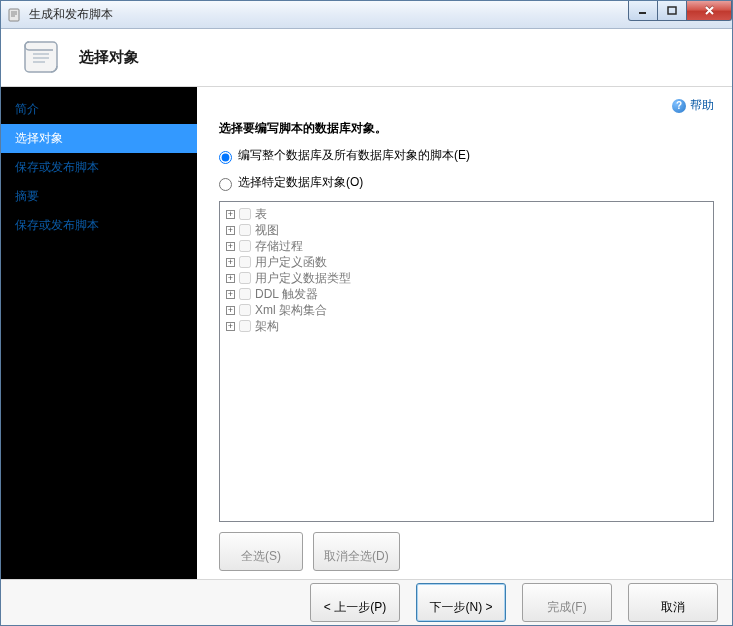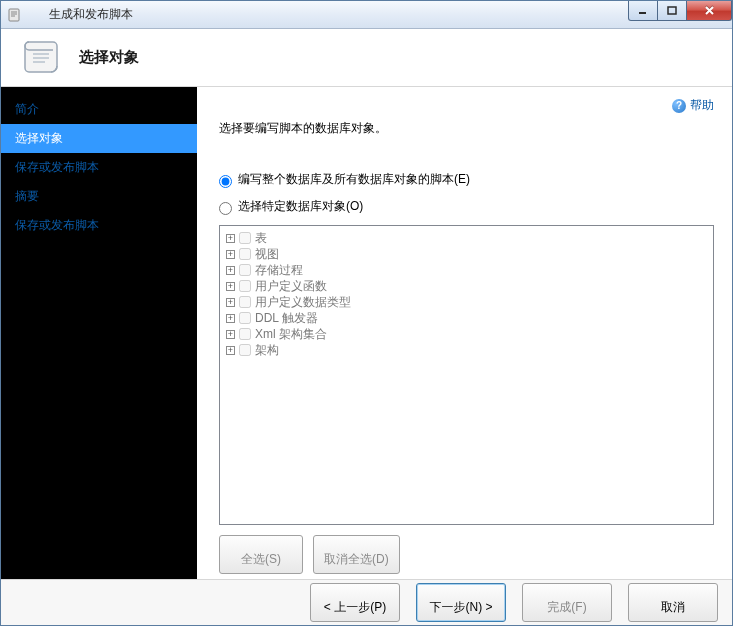--- a/index.html
+++ b/index.html
@@ -1,20 +1,20 @@
 <!DOCTYPE html>
 <html><head>
 <meta charset="utf-8">
 <style>
 * { box-sizing: border-box; margin: 0; padding: 0; }
 body { font-family: "Microsoft YaHei", "Segoe UI", Tahoma, sans-serif; font-size: 12px; background: #fff; overflow: hidden; }
 
 .window { width: 733px; height: 626px; background: #fff; border: 1px solid #5a7ca0; position: relative; }
 
-.titlebar { height: 28px; background: linear-gradient(to bottom, #f5f9fd 0%, #e4ecf7 50%, #d6e2f1 100%); border-bottom: 1px solid #a9b8cc; display: flex; align-items: center; padding-left: 6px; position: relative; gap: 20px; }
+.titlebar { height: 28px; background: linear-gradient(to bottom, #f5f9fd 0%, #e4ecf7 50%, #d6e2f1 100%); border-bottom: 1px solid #a9b8cc; display: flex; align-items: center; padding-left: 6px; position: relative; }
 .titlebar-icon { width: 16px; height: 16px; margin-right: 6px; display: inline-flex; align-items: center; justify-content: center; }
 .titlebar-text { color: #2b2b2b; font-size: 12px; }
 .win-controls { position: absolute; right: 0; top: 0; display: flex; }
 .win-btn { width: 30px; height: 20px; border: 1px solid #4e698a; border-top: none; margin-left: -1px; display: flex; align-items: center; justify-content: center; font-size: 10px; }
 .win-min { background: linear-gradient(to bottom, #e8f1fb, #c7d8ee); border-bottom-left-radius: 3px; }
 .win-max { background: linear-gradient(to bottom, #e8f1fb, #c7d8ee); }
 .win-close { width: 46px; background: linear-gradient(to bottom, #e89e9b, #d4594f 45%, #c13a2f 55%, #cf5048); border-bottom-right-radius: 3px; color: #fff; }
 .win-close svg { filter: drop-shadow(0 -1px 0 rgba(0,0,0,.3)); }
 
 .header-band { height: 58px; background: #fff; border-bottom: 1px solid #d7d7d7; display: flex; align-items: center; padding-left: 20px; }
@@ -25,21 +25,21 @@
 
 .sidebar { width: 196px; background: #000000; padding-top: 8px; }
 .nav-item { display: block; padding: 6px 14px; color: #0a5aa6; cursor: pointer; text-decoration: none; }
 .nav-item.selected { background: #3399ff; color: #fff; }
 
 .main { flex: 1; padding: 10px 18px 8px 22px; display: flex; flex-direction: column; }
 .help-row { display: flex; justify-content: flex-end; align-items: center; margin-bottom: 6px; }
 .help-link { color: #0a5aa6; display: flex; align-items: center; gap: 4px; cursor: pointer; }
 .help-icon { width: 14px; height: 14px; border-radius: 50%; background: radial-gradient(circle at 30% 30%, #7fc0ff, #2a7acc); color: #fff; font-size: 10px; font-weight: bold; display: inline-flex; align-items: center; justify-content: center; }
 
-.instr { font-weight: normal; margin-bottom: 30px; }
+.instr { font-weight: bold; margin-bottom: 6px; }
 
 .radio-row { display: flex; align-items: flex-end; margin: 4px 0 6px 0; }
 .radio-row input { margin-right: 6px; }
 .radio-label { color: #000; }
 
 .tree-box { border: 1px solid #828790; background: #fff; flex: 1; min-height: 300px; padding: 4px 2px; overflow: auto; margin-top: 4px; color: #7a7a7a; }
 .tree-box.disabled .tree-label { color: #7a7a7a; }
 .tree-item { display: flex; align-items: center; height: 16px; padding-left: 4px; }
 .expander { width: 9px; height: 9px; border: 1px solid #8a8a8a; display: inline-flex; align-items: center; justify-content: center; font-size: 9px; line-height: 1; margin-right: 4px; color: #555; background: #fff; }
 .tree-chk { width: 12px; height: 12px; margin-right: 4px; accent-color: #888; }

